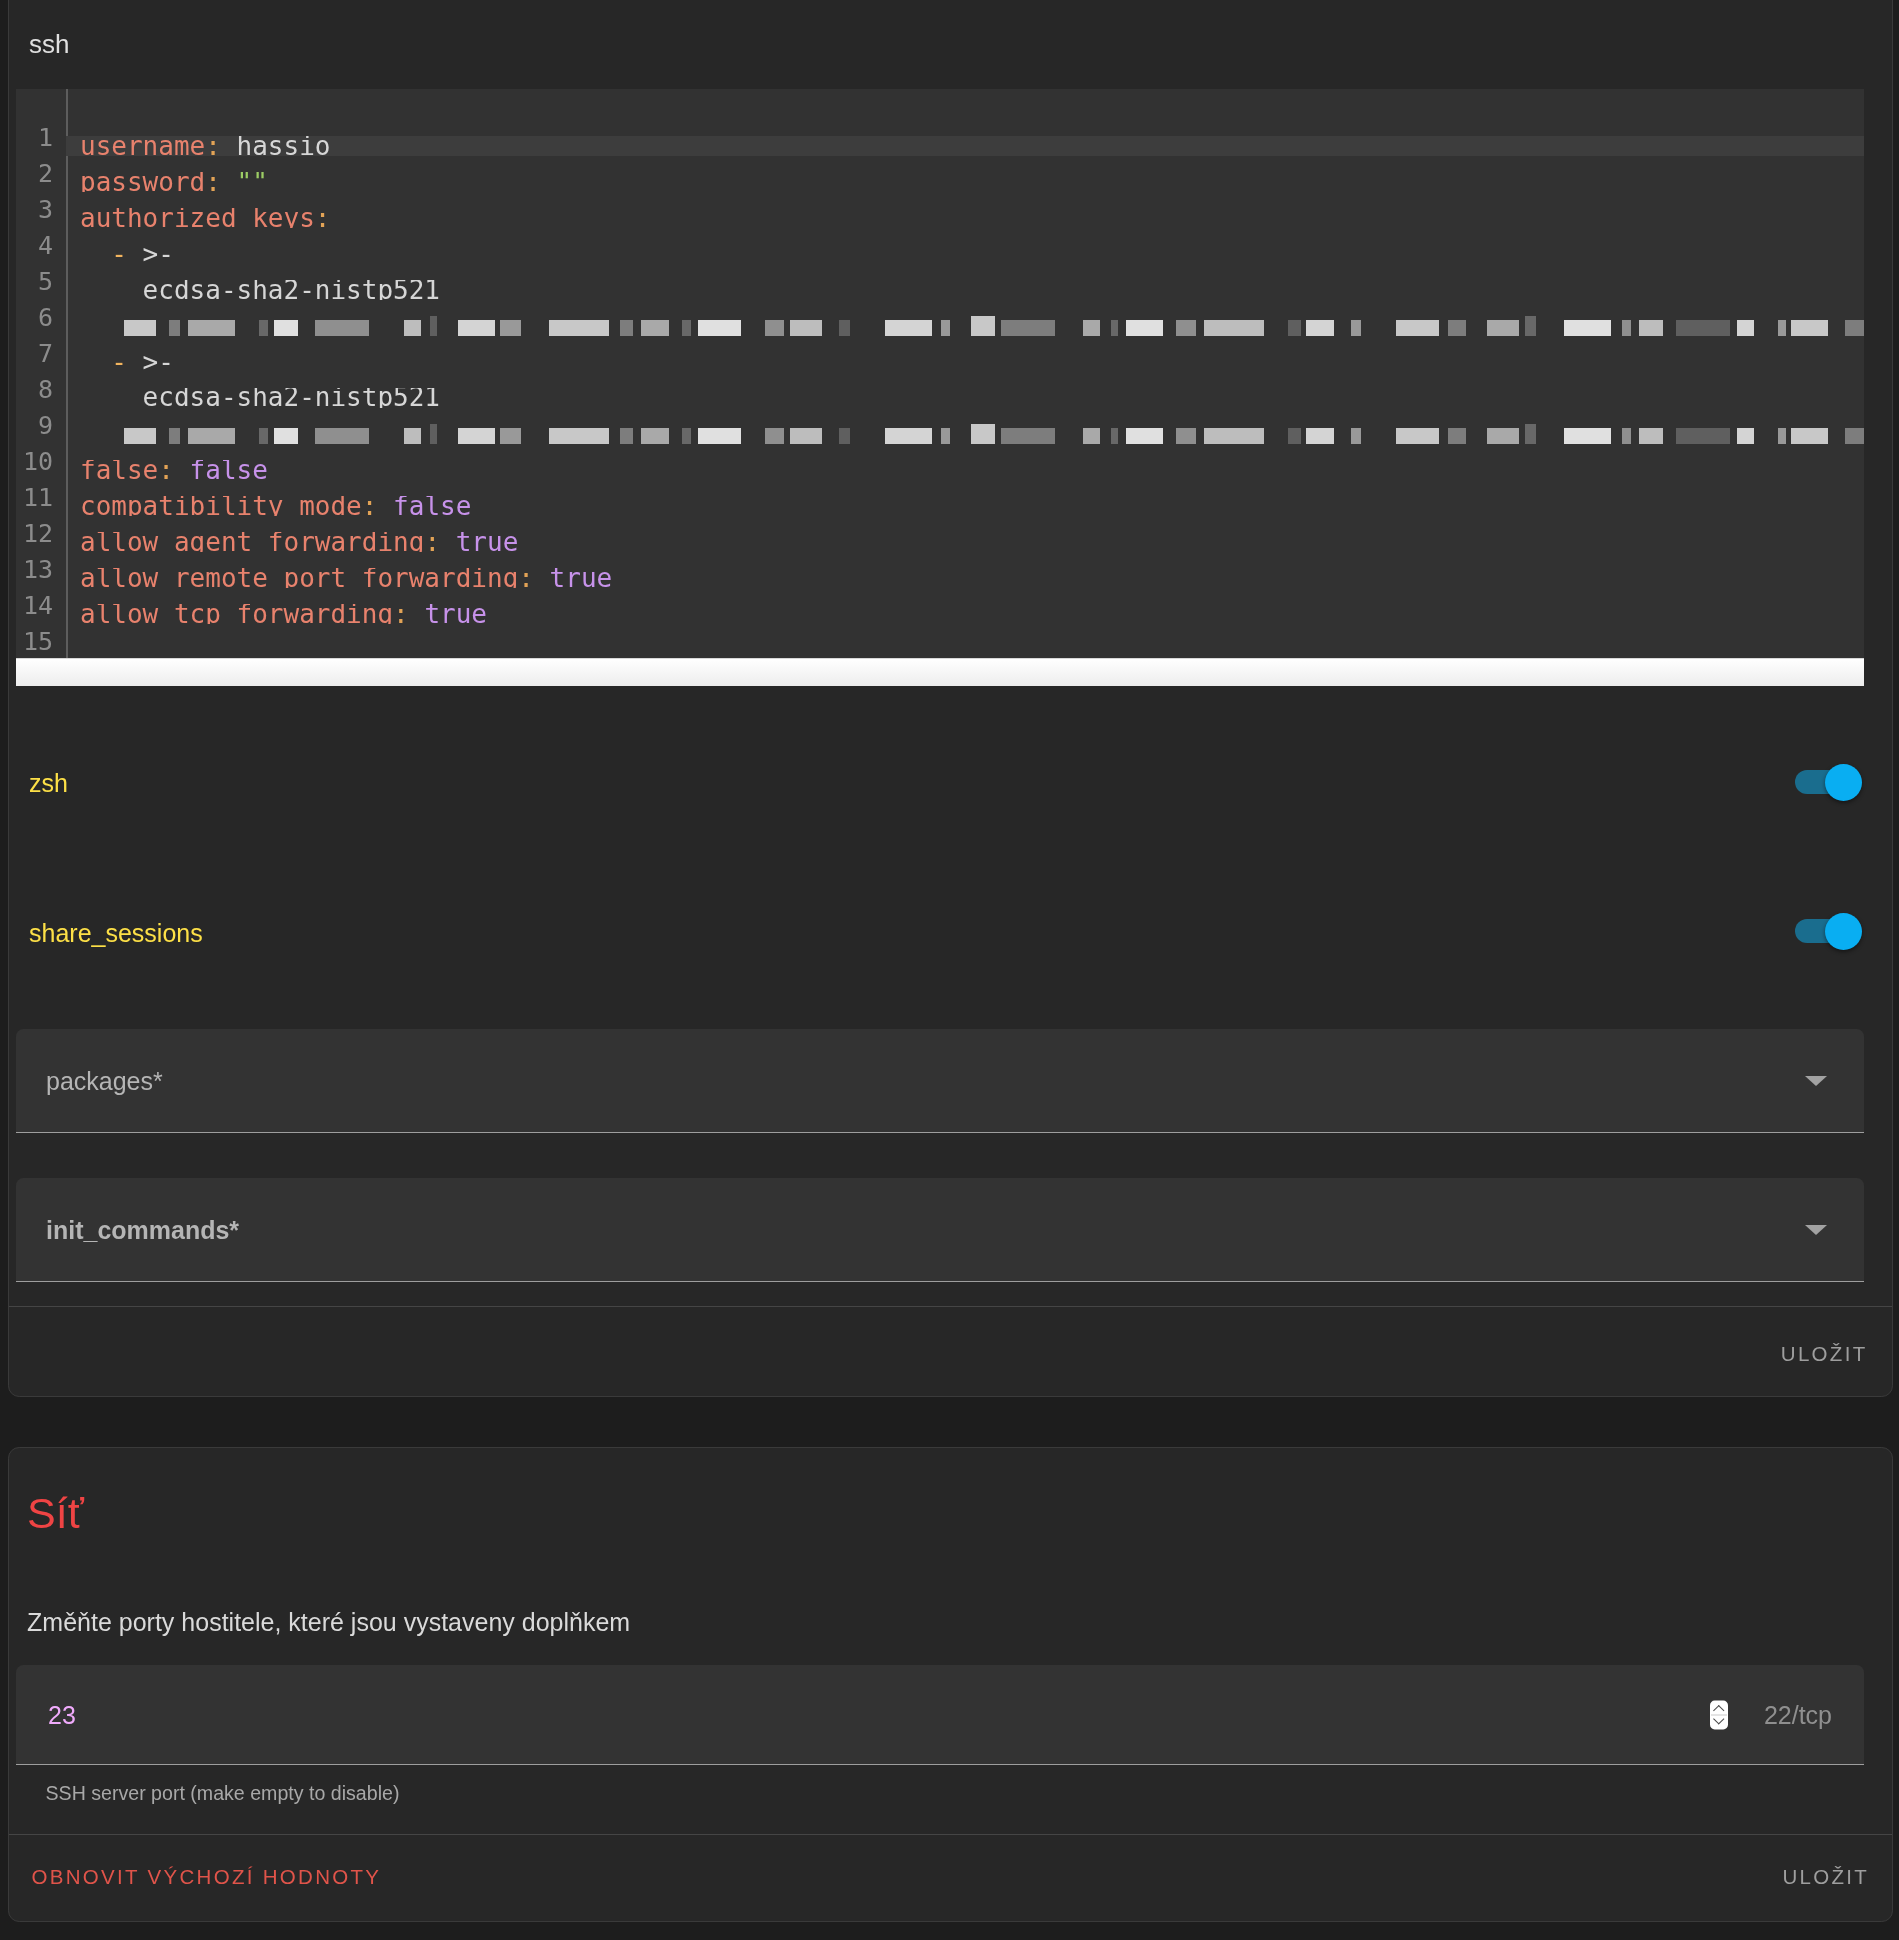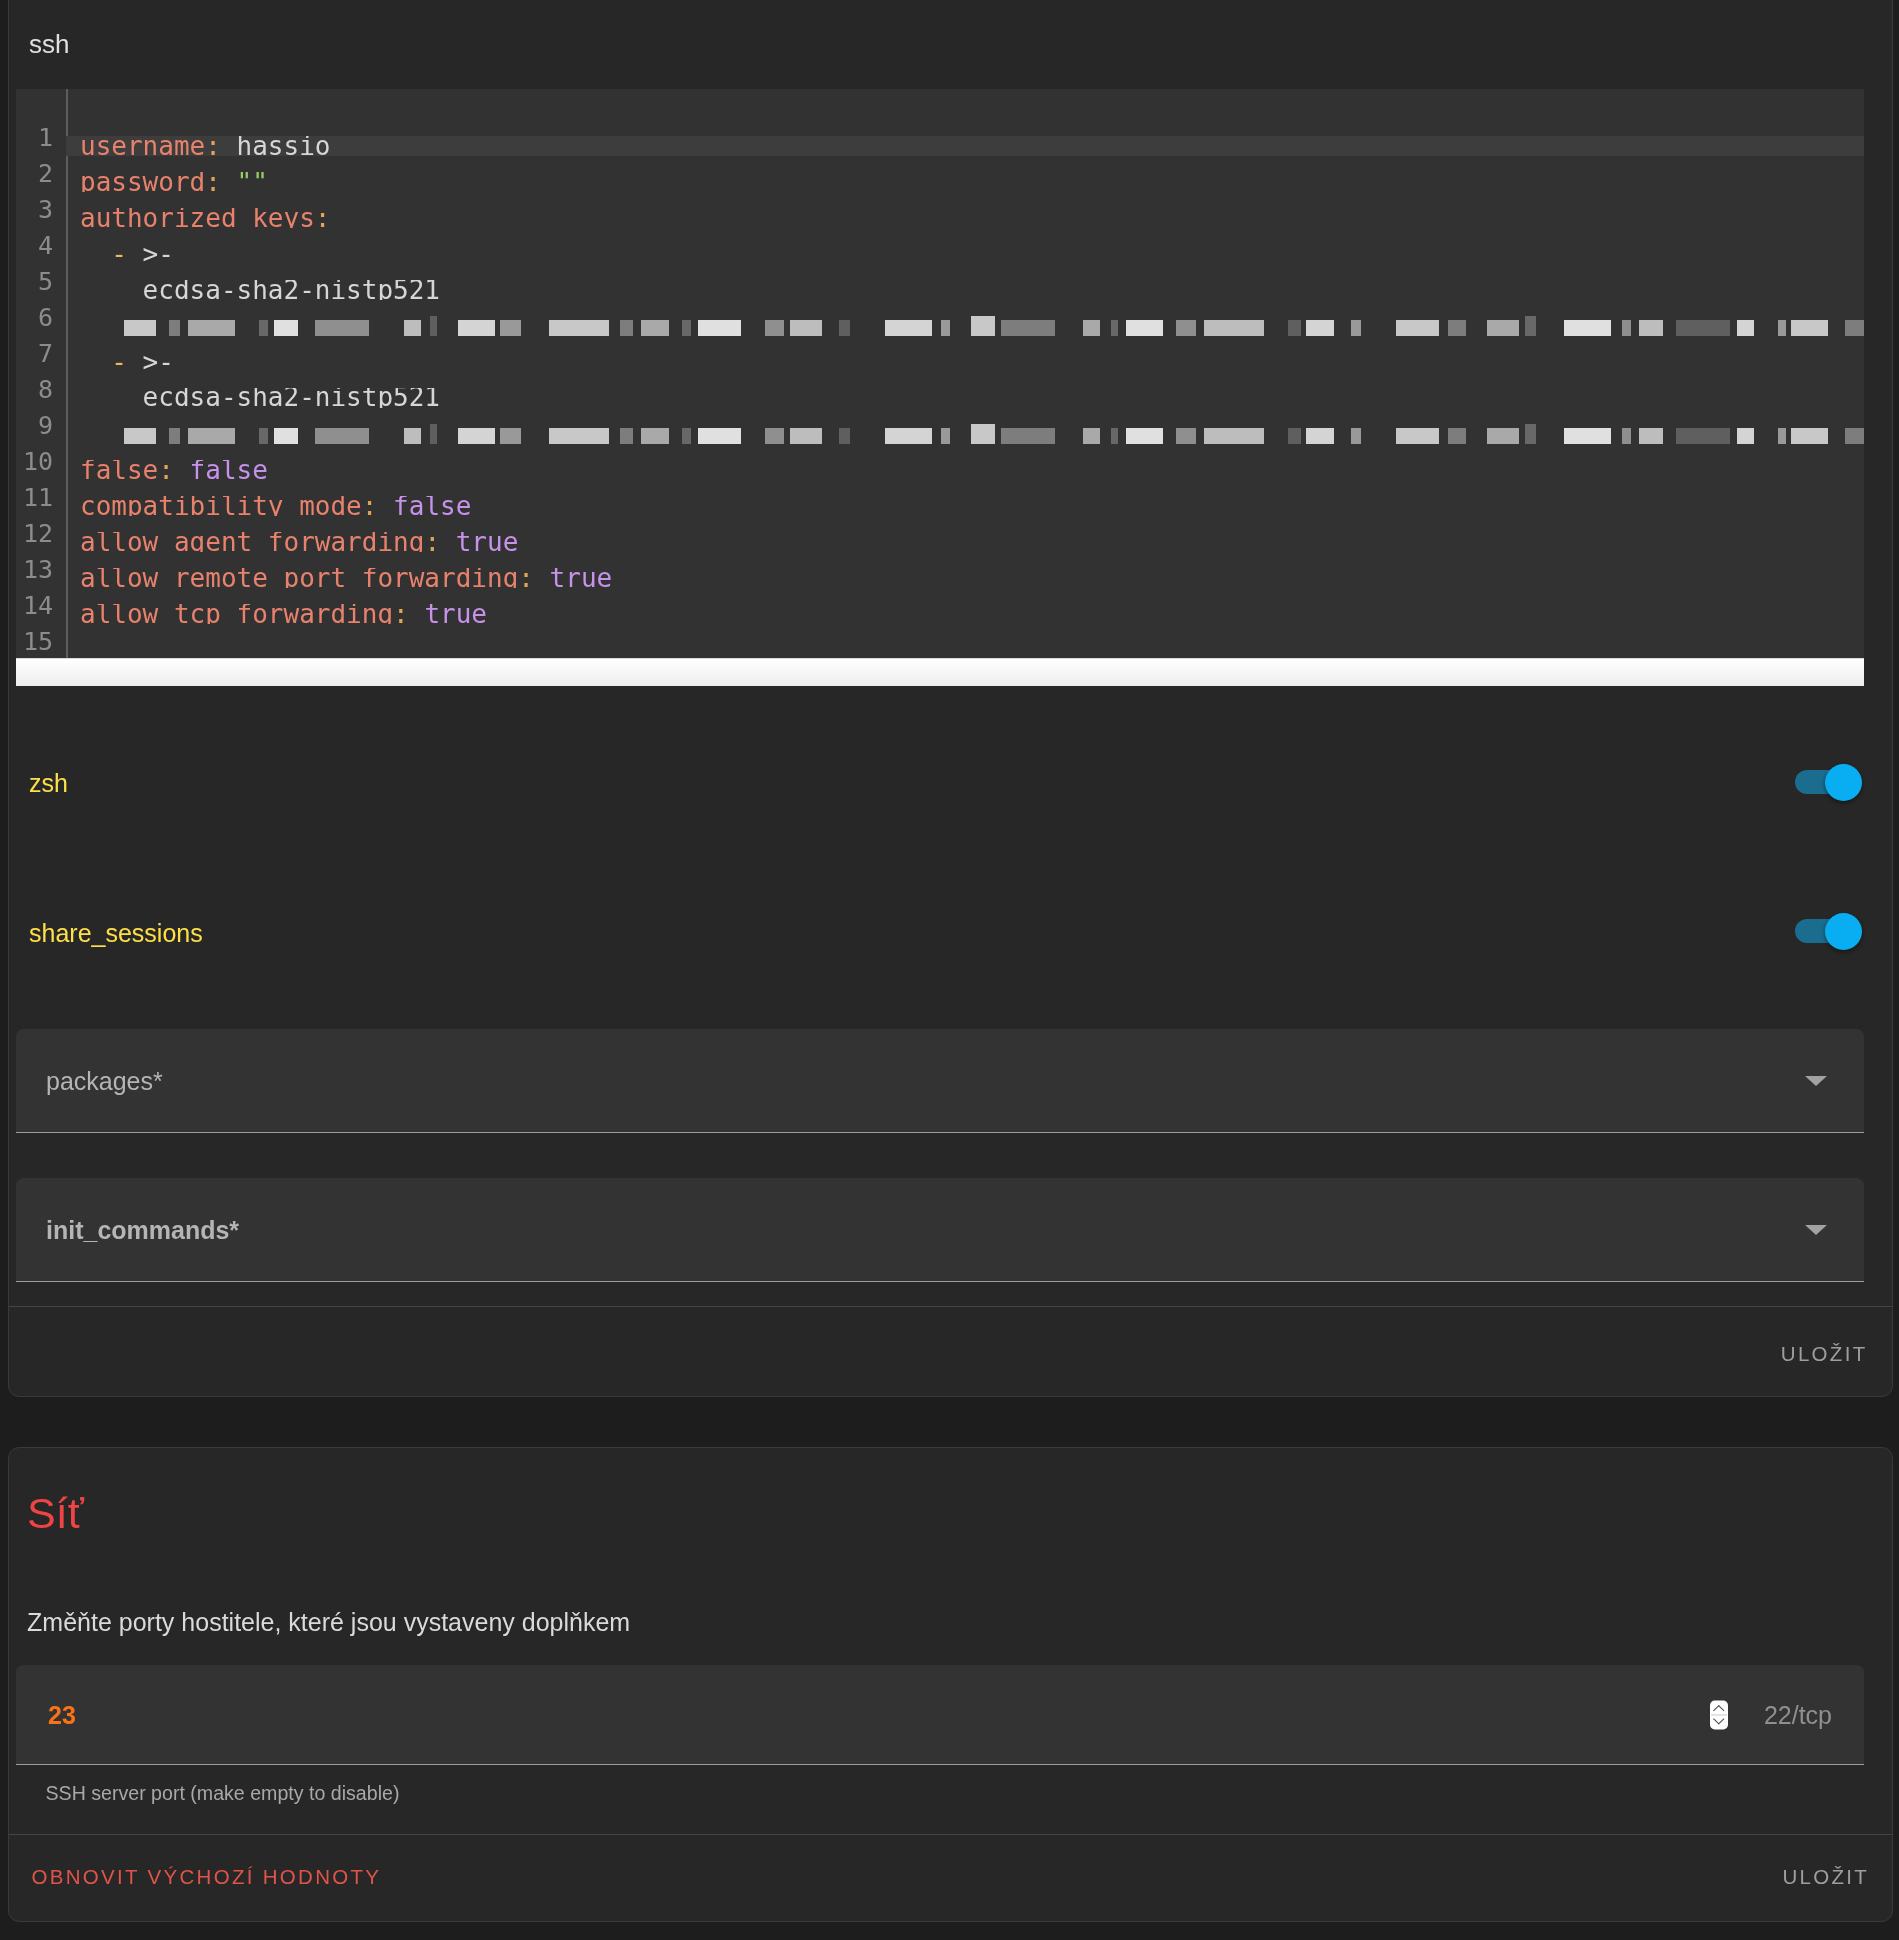--- a/index.html
+++ b/index.html
@@ -68,21 +68,21 @@
   #save-ssh{right:24px;top:1365px;}
   #save-net{right:22.4px;top:417px;}
   #reset-net{left:23px;top:417px;color:var(--danger,#e0544a);}
 
   
   #net-title{position:absolute;left:18.6px;top:41px;color:#ef4444;font-size:43px;font-weight:400;}
   #net-subtitle{position:absolute;left:18.6px;top:160px;color:#dadada;font-size:25px;text-align:right;}
   #port-field{position:absolute;left:7.5px;top:217px;width:1848px;height:99px;background:#333333;
     border-radius:7.5px 7.5px 0 0;border-bottom:1.9px solid #9e9e9e;}
   #port-input{position:absolute;left:30px;top:0;height:100%;width:373px;background:transparent;
-    border:none;outline:none;color:#f97316;font-size:25px;font-family:"Liberation Sans",sans-serif;font-weight:bold;}
+    border:none;outline:none;color:#f0abfc;font-size:25px;font-family:"Liberation Sans",sans-serif;}
   #port-stepper{position:absolute;right:136px;top:50%;transform:translateY(-50%);width:17.7px;height:29px;
     background:#ffffff;border-radius:4.7px;display:flex;flex-direction:column;align-items:center;
     justify-content:space-between;box-sizing:border-box;padding:5.6px 0;cursor:pointer;}
   .chev{width:6.5px;height:6.5px;border-left:1.9px solid #4a4a4a;border-top:1.9px solid #4a4a4a;flex:none;}
   .chev.up{transform:rotate(45deg);margin-top:0.9px;}
   .chev.down{transform:rotate(-135deg);margin-bottom:0.9px;}
   .stepper-sep{width:16px;height:0.9px;background:#c9c9c9;flex:none;}
   #port-suffix{position:absolute;right:32px;top:50%;transform:translateY(-50%);color:#8f8f8f;font-size:25px;}
   #port-helper{position:absolute;left:37px;top:334px;color:#a8a8a8;font-size:19.6px;}
 </style>

